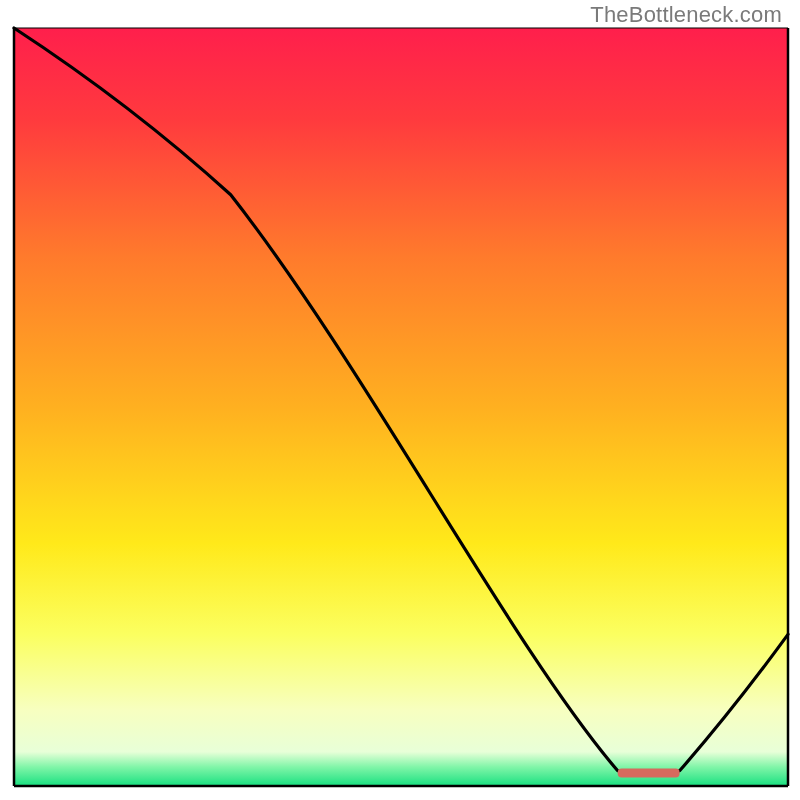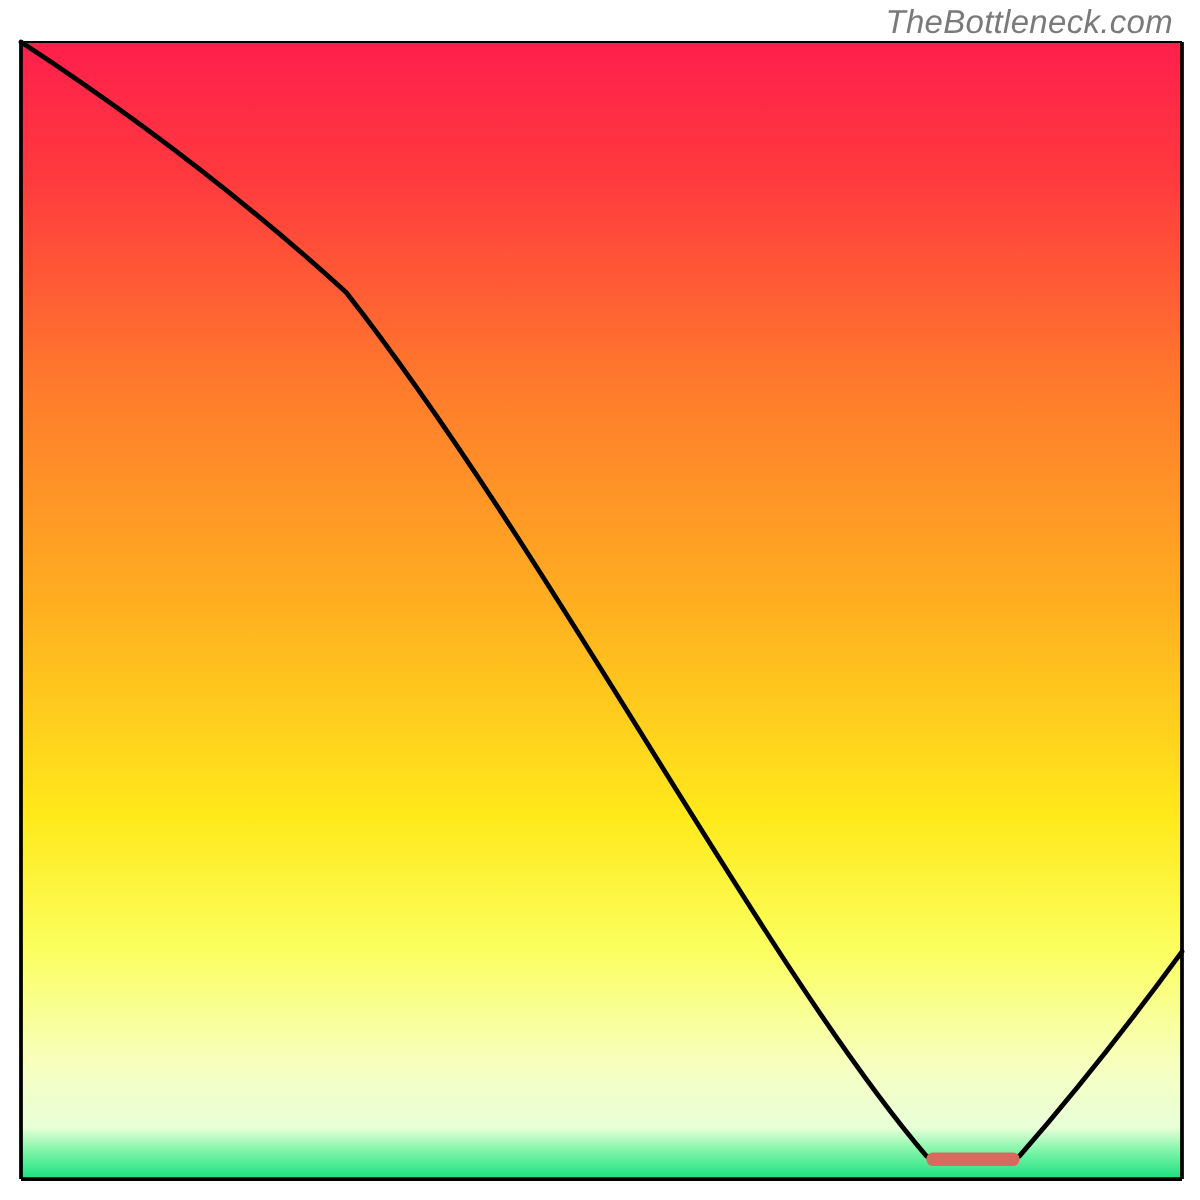--- a/index.html
+++ b/index.html
@@ -8,21 +8,20 @@
     width: 800px;
     height: 800px;
     background: #ffffff;
     font-family: Arial, Helvetica, sans-serif;
     overflow: hidden;
   }
   #chart-container {
     position: relative;
     width: 790px;
     height: 800px;
-    font-style: italic;
   }
   #attribution {
     position: absolute;
     top: 2px;
     right: 8px;
     font-size: 22px;
     color: #7a7a7a;
     font-weight: 500;
     letter-spacing: 0.2px;
     z-index: 10;

